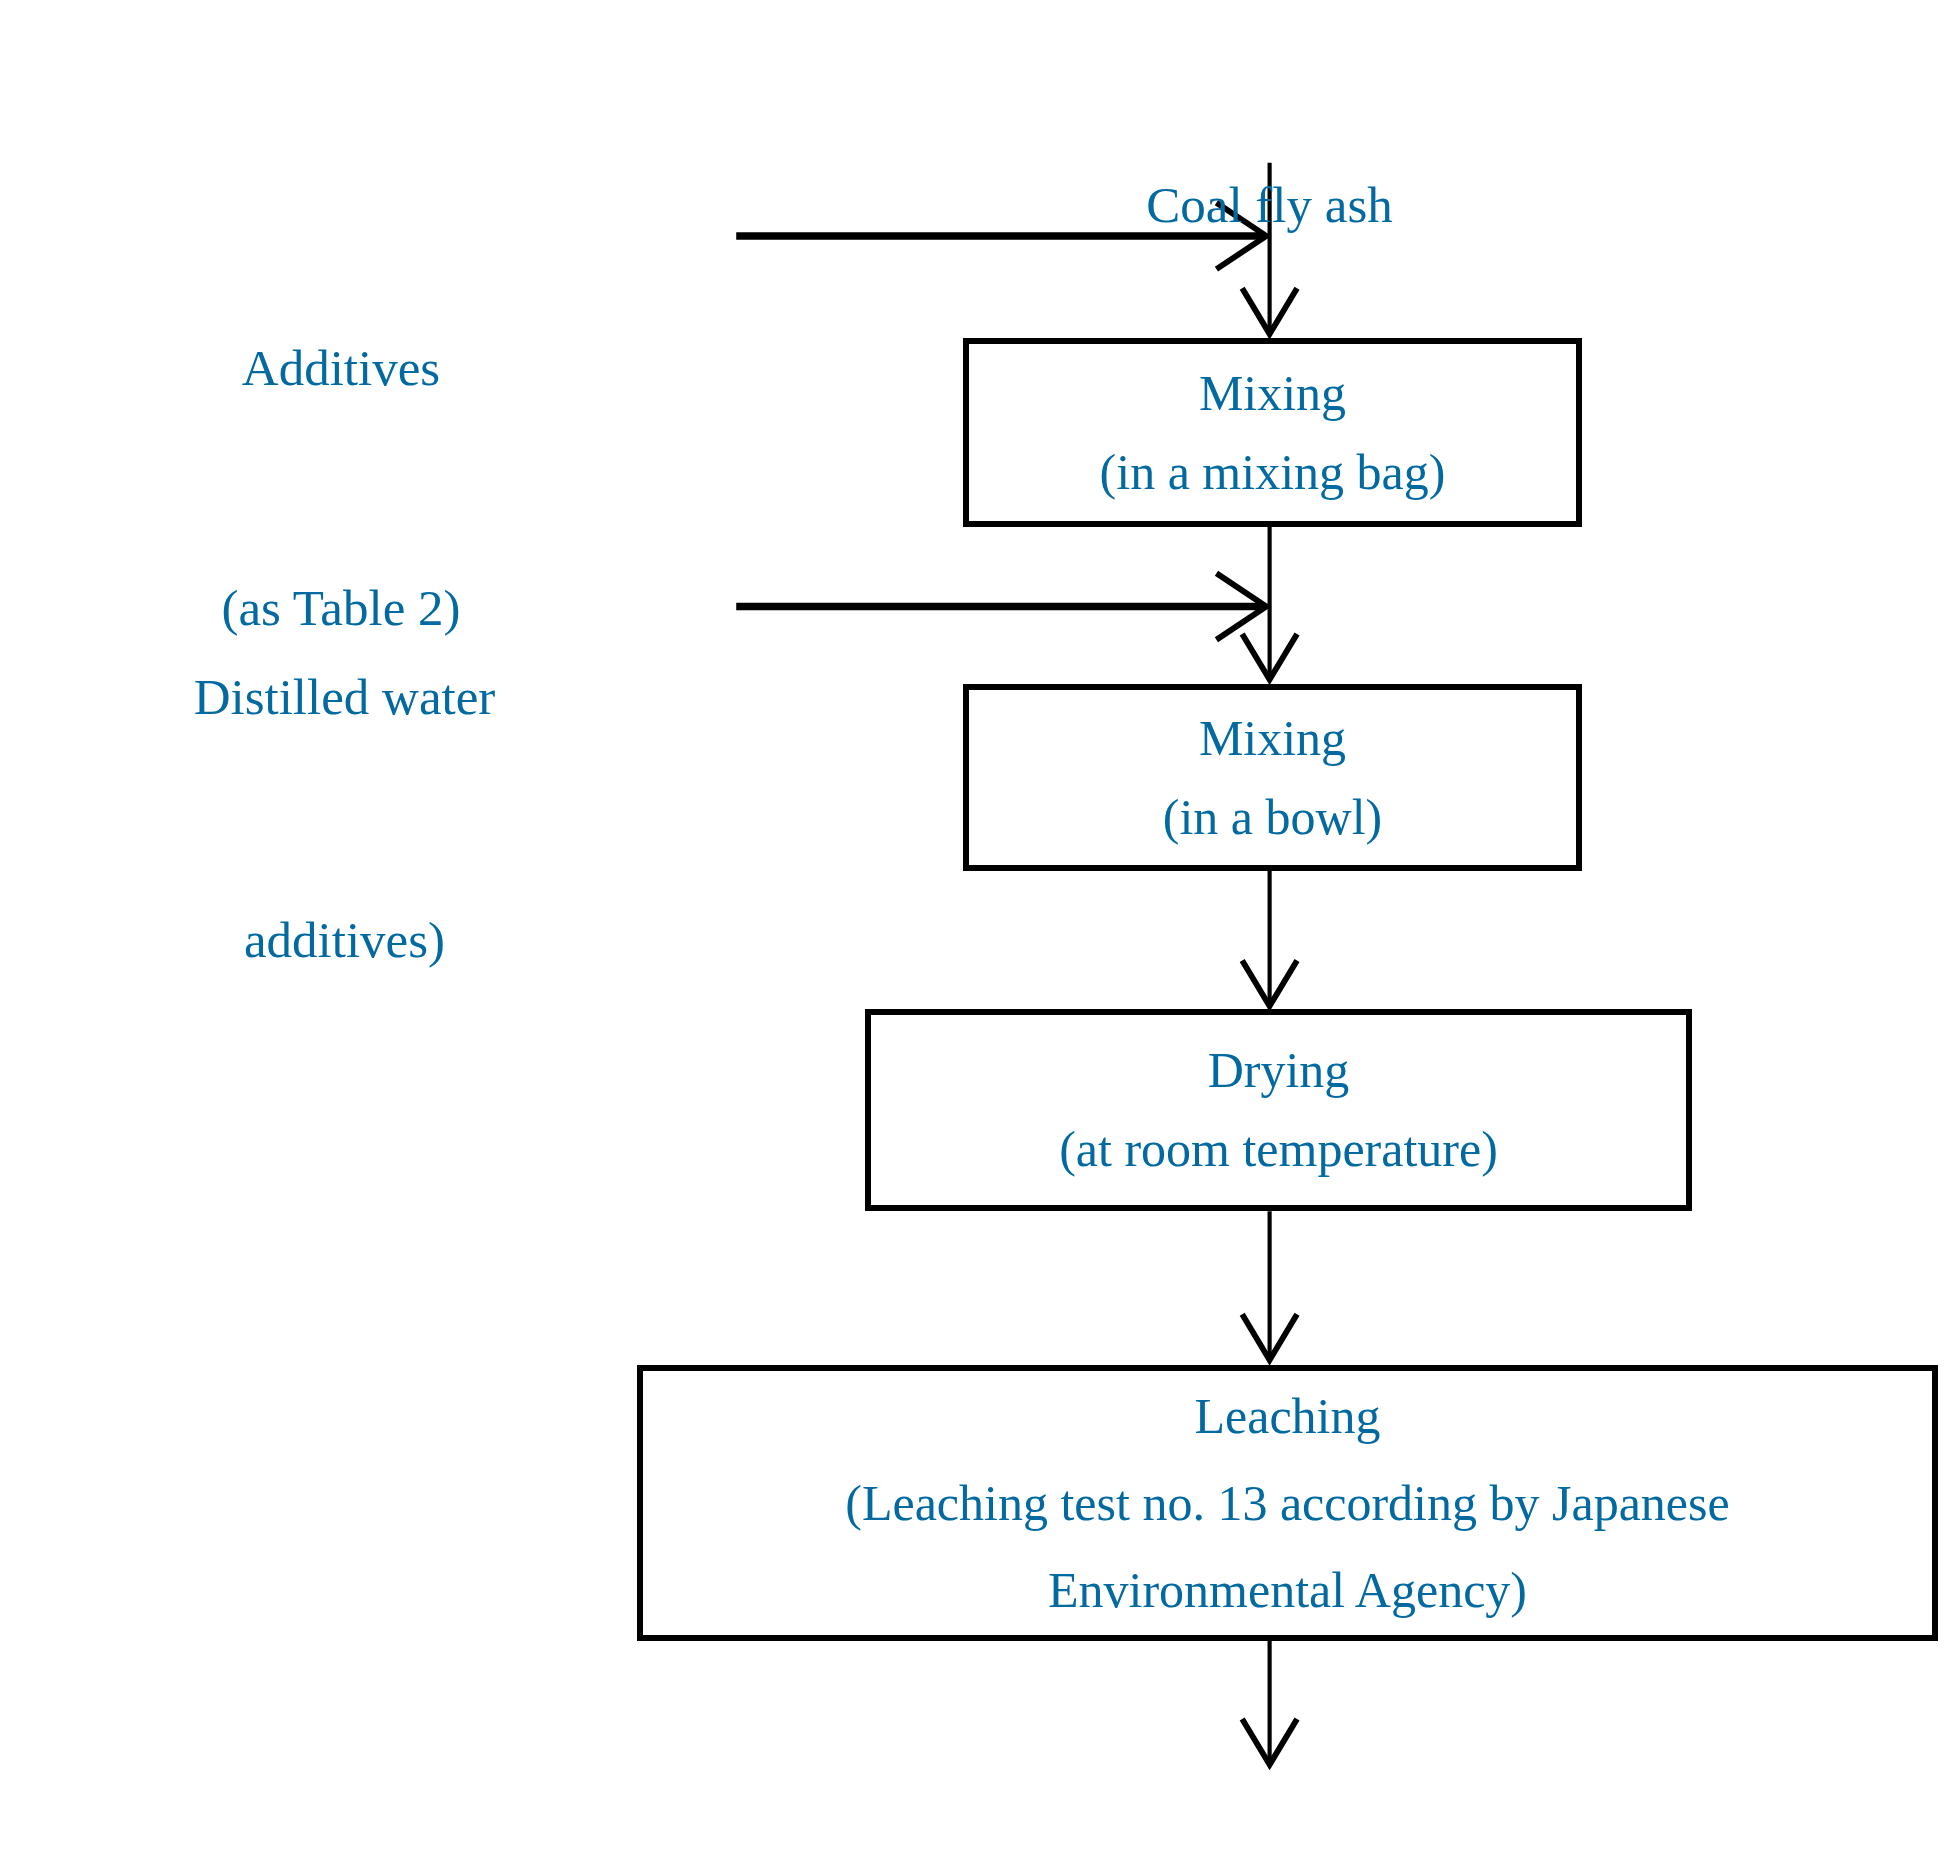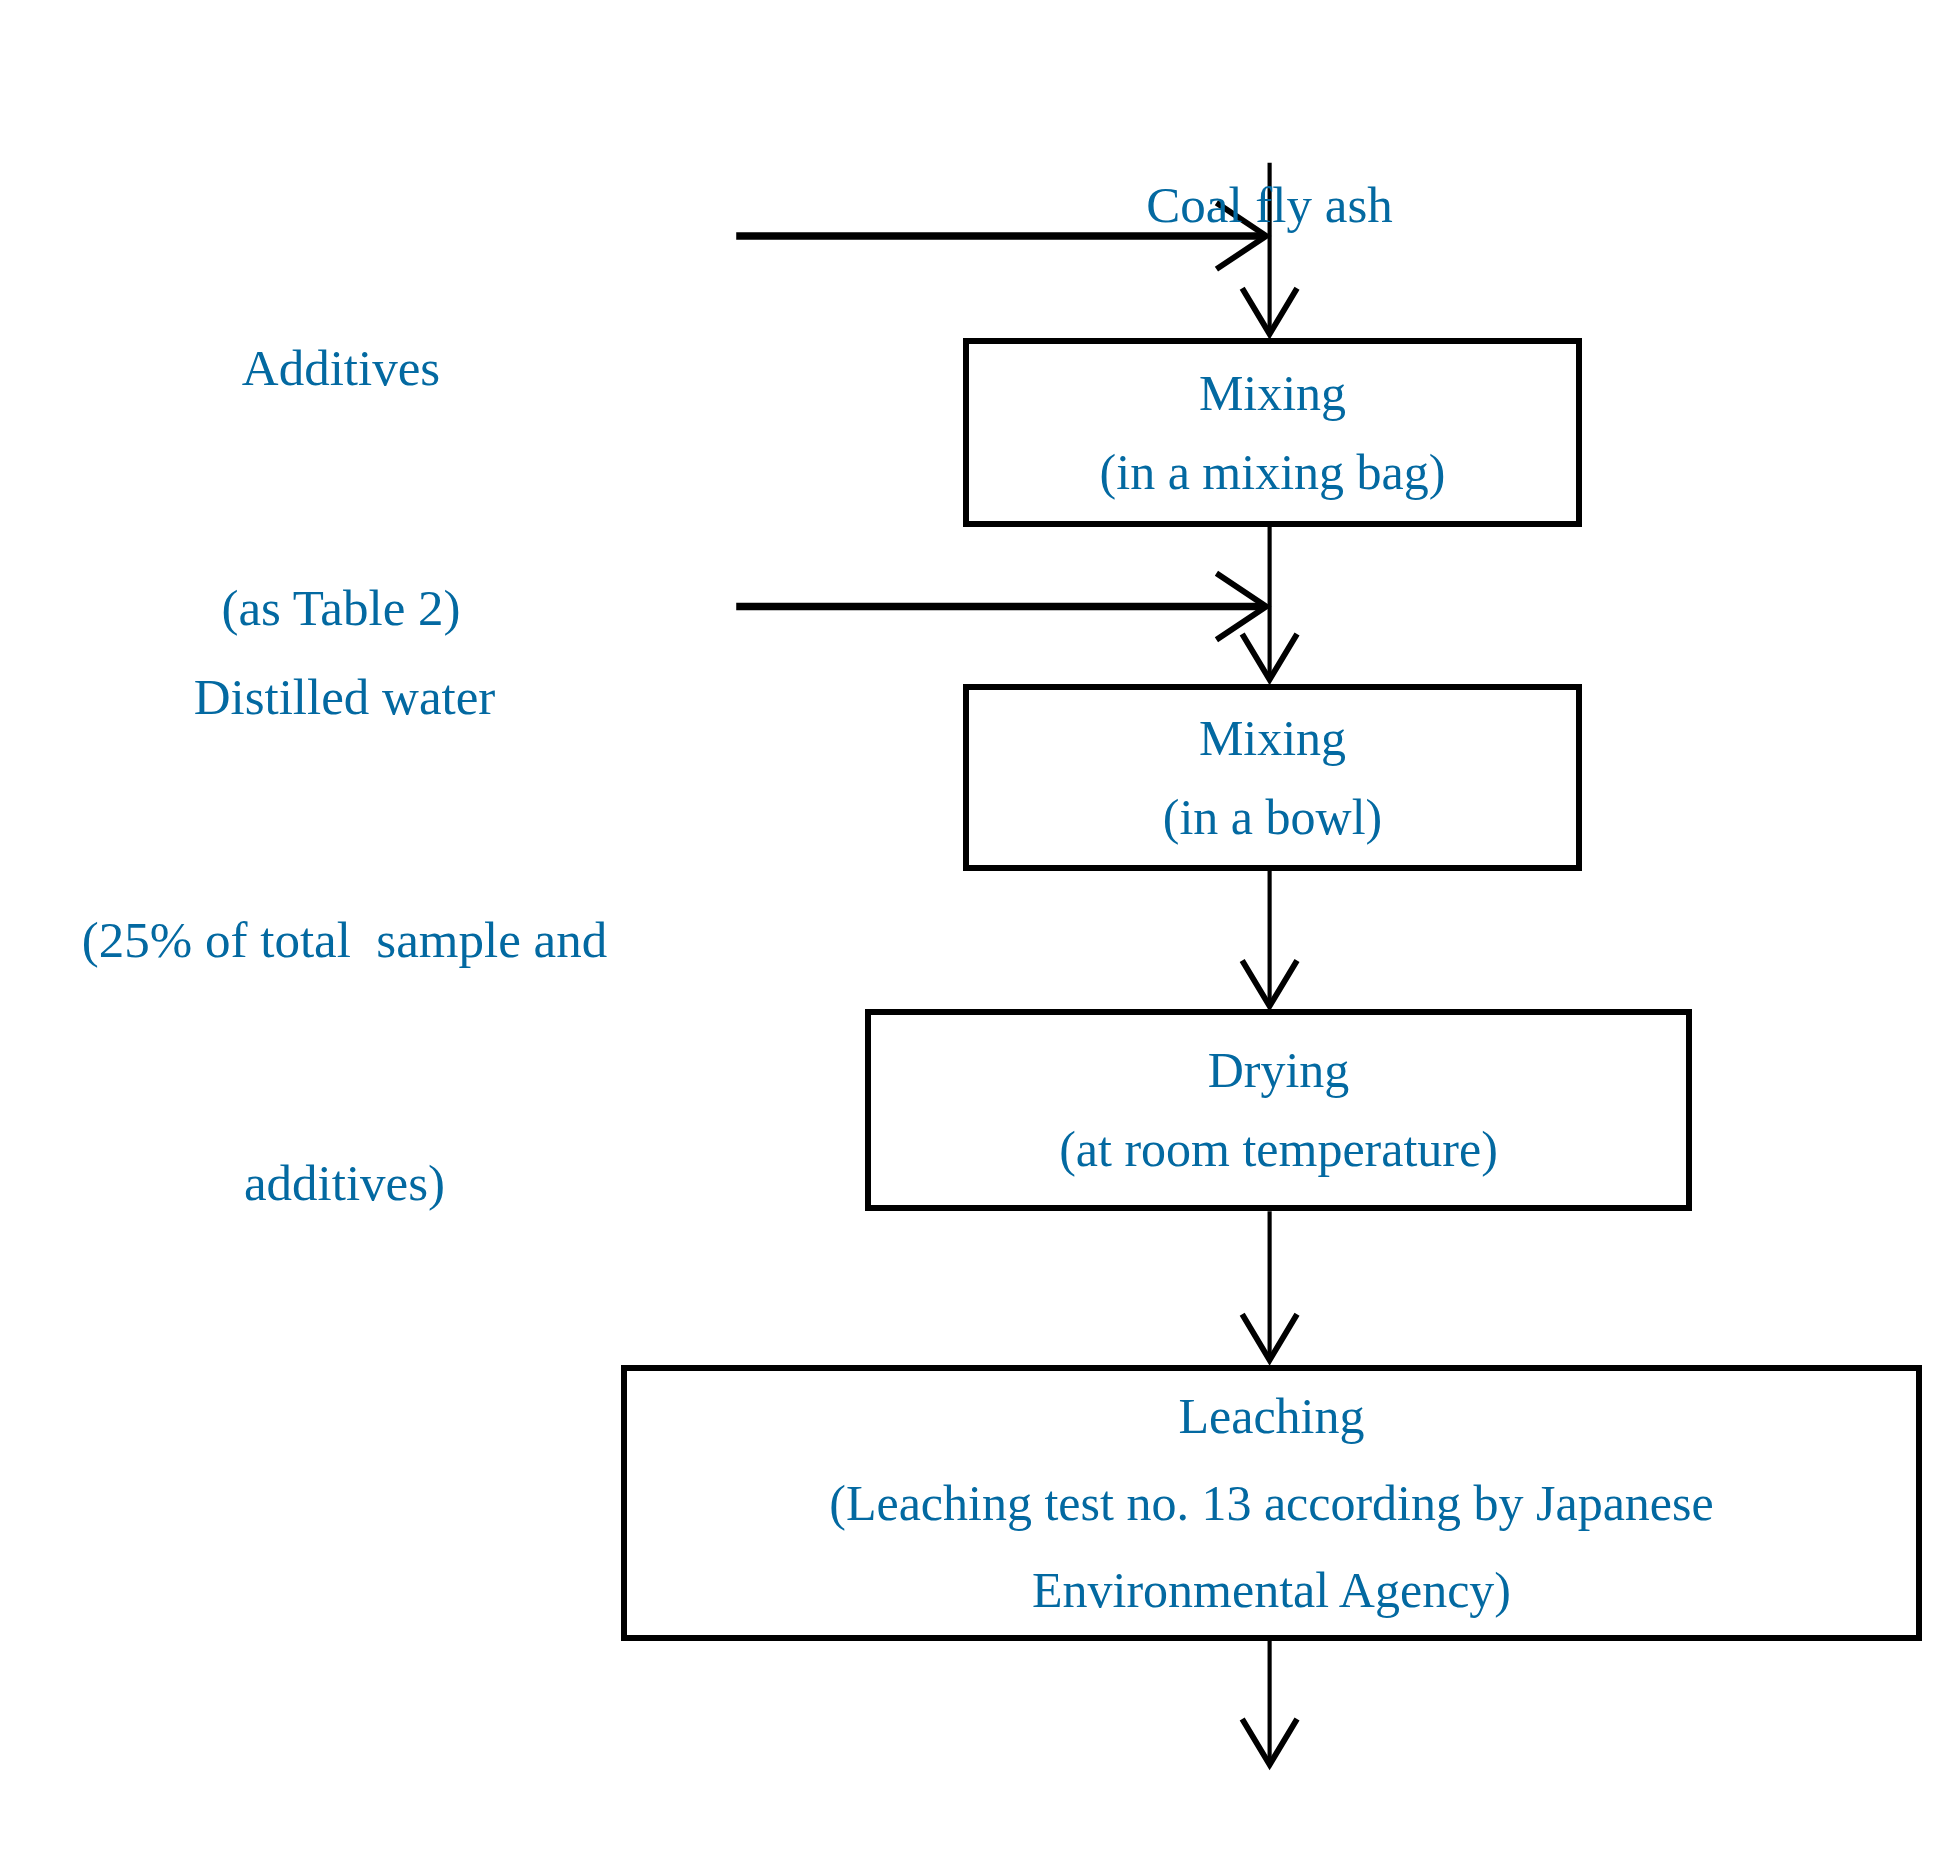--- a/index.html
+++ b/index.html
@@ -30,21 +30,21 @@
     box-sizing:border-box;
     border:6.6px solid #000000;
     background:#ffffff;
     display:flex;
     flex-direction:column;
     justify-content:center;
     align-items:center;
     font-size:50px;
     line-height:79px;
   }
-  .box--leaching{line-height:87px;}
+  .box--leaching{line-height:87px;margin-left:16px;}
   .lbl-coal{left:854px;top:5px;width:831px;}
   .lbl-additives{left:50px;top:168px;width:582px;}
   .lbl-distilled{left:0px;top:495px;width:689px;line-height:81px;}
   .box--mix1{left:963px;top:338px;width:619px;height:189px;}
   .box--mix2{left:963px;top:684px;width:619px;height:187px;}
   .box--dry{left:865px;top:1009px;width:827px;height:202px;}
   .box--leaching{left:621px;top:1365px;width:1301px;height:276px;}
   .lbl-leachate{left:854px;top:1801px;width:831px;font-size:52px;}
 </style>
 </head>
@@ -88,21 +88,20 @@
     <div>(FA C and FA H)</div>
   </div>
 
   <div class="label lbl-additives">
     <div>Additives</div>
     <div>(as Table 2)</div>
   </div>
 
   <div class="label lbl-distilled">
     <div>Distilled water</div>
-    <div>(25% of total  sample and</div>
     <div>additives)</div>
   </div>
 
   <div class="box box--mix1">
     <div>Mixing</div>
     <div>(in a mixing bag)</div>
   </div>
 
   <div class="box box--mix2">
     <div>Mixing</div>

